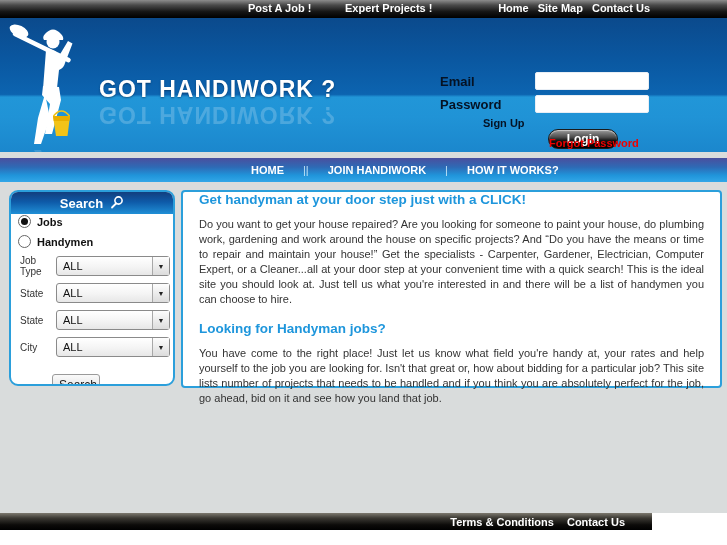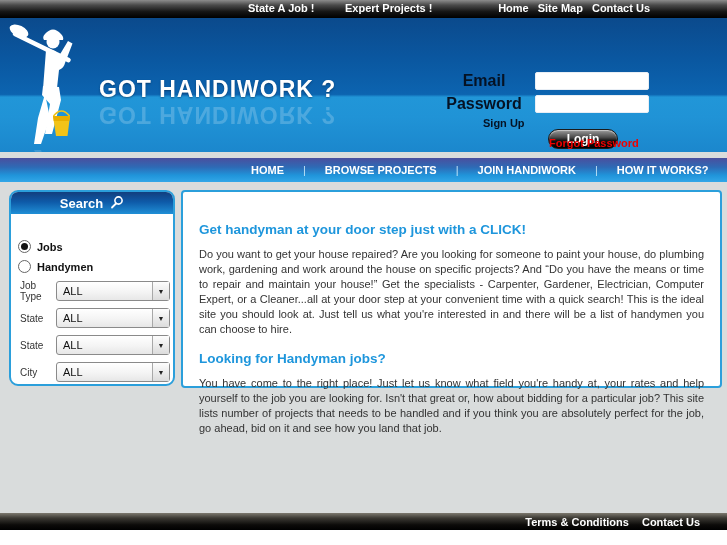--- a/index.html
+++ b/index.html
@@ -22,21 +22,21 @@
     background:linear-gradient(180deg,#0b4a8c 0%,#0a57a0 30%,#0c64b0 57%,#2196d8 59%,#2093d6 74%,#1b87cd 100%);
     overflow:hidden;}
   .handyman{position:absolute;left:8px;top:4px;}
   .handyman-reflect{position:absolute;left:8px;top:128px;transform:scaleY(-1);opacity:.14;}
   .logo{position:absolute;left:99px;top:58px;color:#fff;font-size:23px;font-weight:bold;
     letter-spacing:1px;white-space:nowrap;text-shadow:0 1px 2px rgba(0,30,60,.5);}
   .logo-reflect{position:absolute;left:99px;top:83px;color:#fff;font-size:23px;font-weight:bold;
     letter-spacing:1px;white-space:nowrap;transform:scaleY(-1);opacity:.20;}
 
   .login-row{position:absolute;display:flex;align-items:center;}
-  .login-label{width:88px;text-align:center;font-size:16px;font-weight:bold;color:#051224;
+  .login-label{width:88px;text-align:left;font-size:13px;font-weight:bold;color:#051224;
     padding-right:7px;}
   .login-input{width:106px;height:14px;border:1px solid #e8eef5;background:#fff;
     border-radius:2px;font-size:11px;padding:1px 3px;}
   .row-email{left:440px;top:54px;}
   .row-password{left:440px;top:77px;}
   .signup{position:absolute;left:483px;top:99px;font-size:11px;font-weight:bold;color:#051224;
     text-decoration:none;}
   .login-btn{position:absolute;left:548px;top:111px;width:68px;height:18px;border-radius:10px;
     background:linear-gradient(180deg,#9a9a9a 0%,#4d4d4d 40%,#101010 60%,#000 100%);
     border:1px solid #1a1a1a;color:#fff;font-size:12px;font-weight:bold;
@@ -64,58 +64,58 @@
   .side-head{height:22px;background:linear-gradient(180deg,#123f7e 0%,#0e5aa8 45%,#1f8fd6 100%);
     display:flex;align-items:center;justify-content:center;gap:7px;
     color:#fff;font-size:13px;font-weight:bold;}
   .diy-head{justify-content:center;gap:10px;font-size:12px;}
 
   .radio-row{display:flex;align-items:center;gap:6px;margin:0 0 7px 7px;}
   .radio{width:11px;height:11px;border-radius:50%;border:1px solid #666;background:#fff;
     position:relative;flex:0 0 auto;}
   .radio.checked::after{content:"";position:absolute;inset:2px;background:#111;border-radius:50%;}
   .radio-label{font-size:11px;font-weight:bold;color:#111;}
-  .search-body{padding-top:26px;}
+  .search-body{padding-top:1px;}
   .radios{margin-bottom:8px;}
 
   .field-row{display:flex;align-items:center;margin:0 0 7px 4px;height:20px;}
   .field-label{width:36px;font-size:10px;color:#333;padding-left:5px;flex:0 0 auto;}
   .dropdown{width:114px;height:20px;display:flex;align-items:center;
     background:linear-gradient(180deg,#ffffff 0%,#f4f4f4 55%,#e7e7e7 100%);
     border:1px solid #8a8a8a;border-radius:3px;cursor:pointer;box-sizing:border-box;}
   .dd-value{flex:1;font-size:11px;color:#111;padding-left:6px;}
   .dd-arrow{width:16px;height:18px;display:flex;align-items:center;justify-content:center;
     border-left:1px solid #a8a8a8;font-size:7px;color:#222;
     background:linear-gradient(180deg,#fdfdfd,#dcdcdc);}
   .search-btn{margin:10px 0 0 41px;width:48px;height:21px;
     background:linear-gradient(180deg,#fafafa 0%,#e9e9e9 55%,#d8d8d8 100%);
     border:1px solid #9a9a9a;border-radius:3px;font-size:12px;color:#222;cursor:pointer;}
 
   
   .main-box{position:absolute;left:181px;top:190px;width:541px;height:198px;background:#fff;
-    border:2px solid #2b9fdb;border-radius:4px;box-sizing:border-box;padding:30px 16px;}
+    border:2px solid #2b9fdb;border-radius:4px;box-sizing:border-box;padding:0 16px;}
   .main-heading{color:#1e96dc;font-size:13.5px;font-weight:bold;margin:0 0 10px 0;}
   .main-para{color:#333;font-size:11px;line-height:15px;text-align:justify;margin:0 0 14px 0;}
 
   
-  .footer{position:absolute;left:0;top:513px;width:727px;height:17px;
+  .footer{position:absolute;left:0;top:513px;width:652px;height:17px;
     background:linear-gradient(180deg,#7d796f 0%,#3b3933 30%,#0c0b09 70%,#000 100%);
     display:flex;align-items:center;justify-content:flex-end;gap:13px;padding-right:27px;
     box-sizing:border-box;}
   .footer a{color:#fff;font-size:11px;font-weight:bold;text-decoration:none;white-space:nowrap;}
 </style>
 </head>
 <body>
 
 <div class="page">
 
   <div class="content-bg"></div>
 
   <div class="topbar">
-    <a class="tb-post" href="#">State A Job !</a>
+    <a class="tb-post" href="#">Post A Job !</a>
     <a class="tb-browse" href="#">Expert Projects !</a>
     <div class="tb-right">
       <a href="#">Home</a>
       <a href="#">Site Map</a>
       <a href="#">Contact Us</a>
     </div>
   </div>
 
   <div class="header">
     <div class="handyman">
@@ -158,21 +158,20 @@
     </div>
     <a class="signup" href="#">Sign Up</a>
     <div class="login-btn">Login</div>
     <a class="forgot" href="#">Forgot Password</a>
   </div>
 
   <div class="navbar">
     <div class="nav-inner">
       <a class="nav-item" href="#">HOME</a>
       <span class="nav-sep">|</span>
-      <a class="nav-item" href="#">BROWSE PROJECTS</a>
       <span class="nav-sep">|</span>
       <a class="nav-item" href="#">JOIN HANDIWORK</a>
       <span class="nav-sep">|</span>
       <a class="nav-item" href="#">HOW IT WORKS?</a>
     </div>
   </div>
 
   <div class="side-box search-box">
     <div class="side-head">
       <span>Search</span>

